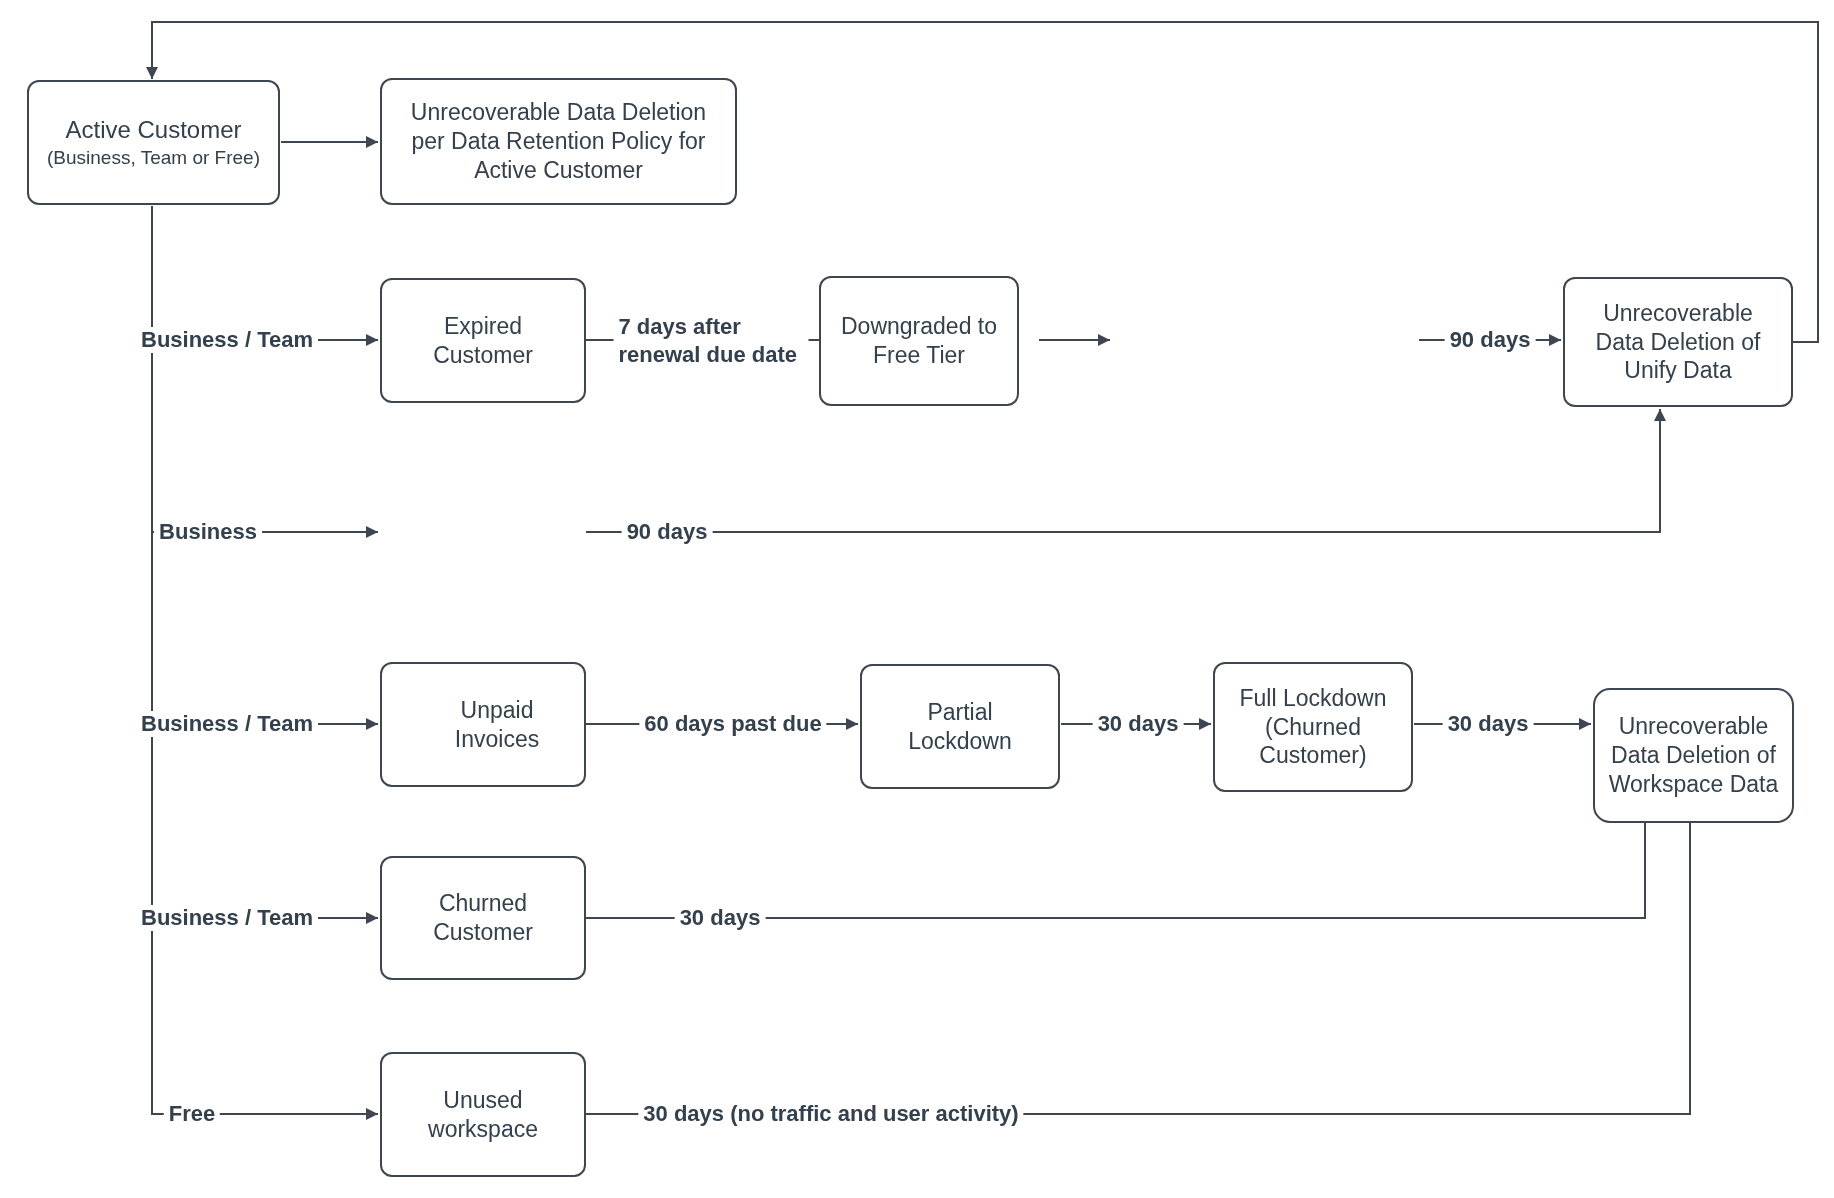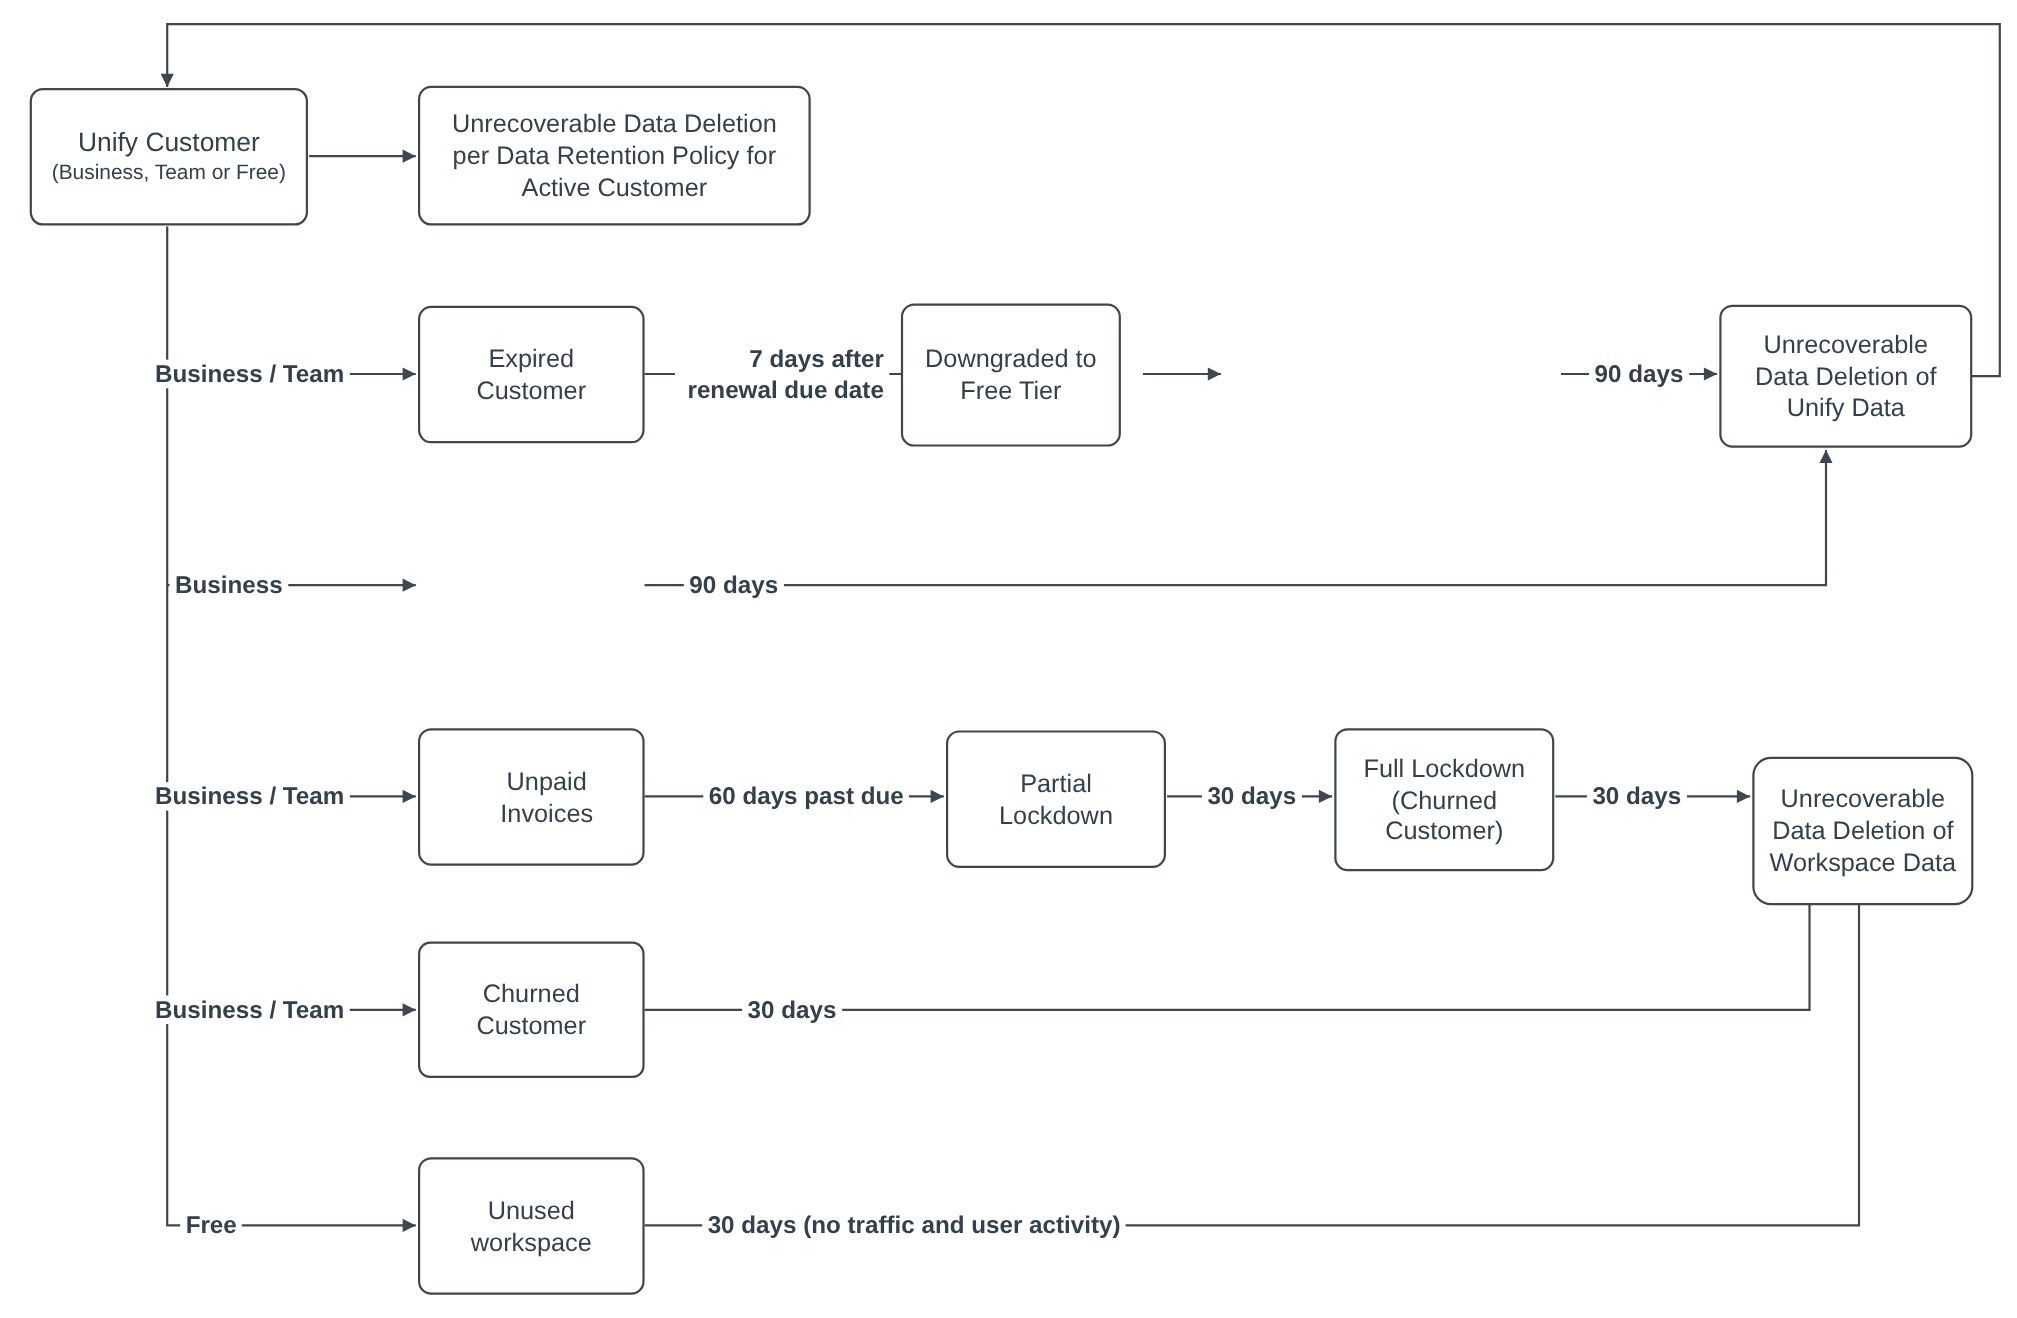--- a/index.html
+++ b/index.html
@@ -36,21 +36,21 @@
     background: #ffffff;
     font-weight: 700;
     font-size: 22px;
     white-space: nowrap;
     padding: 0 5px;
     color: #33404d;
   }
   .elabel.wrap {
     white-space: normal;
     width: 195px;
-    text-align: right;
+    text-align: left;
     line-height: 1.25;
   }
 </style>
 </head>
 <body>
 
 <div class="canvas">
 
   <svg class="wires" width="1834" height="1198" viewBox="0 0 1834 1198">
     <defs>
@@ -72,21 +72,21 @@
       <path d="M 586 532 L 1660 532 L 1660 409" marker-end="url(#arr)"></path>
       <path d="M 586 724 L 858 724" marker-end="url(#arr)"></path>
       <path d="M 1061 724 L 1211 724" marker-end="url(#arr)"></path>
       <path d="M 1414 724 L 1591 724" marker-end="url(#arr)"></path>
       <path d="M 586 918 L 1645 918 L 1645 795" marker-end="url(#arr)"></path>
       <path d="M 586 1114 L 1690 1114 L 1690 795" marker-end="url(#arr)"></path>
     </g>
   </svg>
 
   <div class="node" style="left:27px; top:80px; width:253px; height:125px;">
-    <div class="title">Unify Customer</div>
+    <div class="title">Active Customer</div>
     <div class="subtitle">(Business, Team or Free)</div>
   </div>
 
   <div class="node" style="left:380px; top:78px; width:357px; height:127px;">
     <div>Unrecoverable Data Deletion per Data Retention Policy for Active Customer</div>
   </div>
 
   <div class="node" style="left:380px; top:278px; width:206px; height:125px;">
     <div>Expired Customer</div>
   </div>
@@ -110,21 +110,21 @@
   </div>
 
   <div class="node" style="left:1213px; top:662px; width:200px; height:130px;">
     <div>Full Lockdown (Churned Customer)</div>
   </div>
 
   <div class="node" style="left:1593px; top:688px; width:201px; height:135px;border-radius:17px;">
     <div>Unrecoverable Data Deletion of Workspace Data</div>
   </div>
 
-  <div class="node" style="left:380px; top:856px; width:206px; height:124px;border-radius:11px;">
+  <div class="node" style="left:380px; top:856px; width:206px; height:124px;">
     <div>Churned Customer</div>
   </div>
 
   <div class="node" style="left:380px; top:1052px; width:206px; height:125px;align-items:flex-end;">
     <div>Unused workspace</div>
   </div>
 
   <div class="elabel" style="left:227px; top:340px;">Business / Team</div>
 
   <div class="elabel wrap" style="left:711px; top:340px;">7 days after renewal due date</div>

